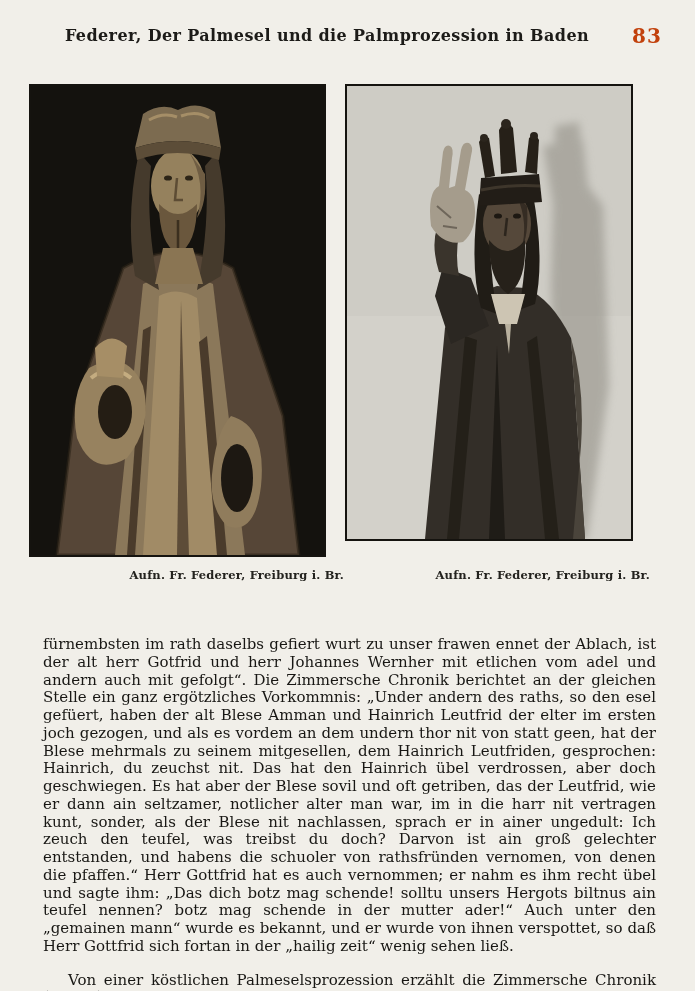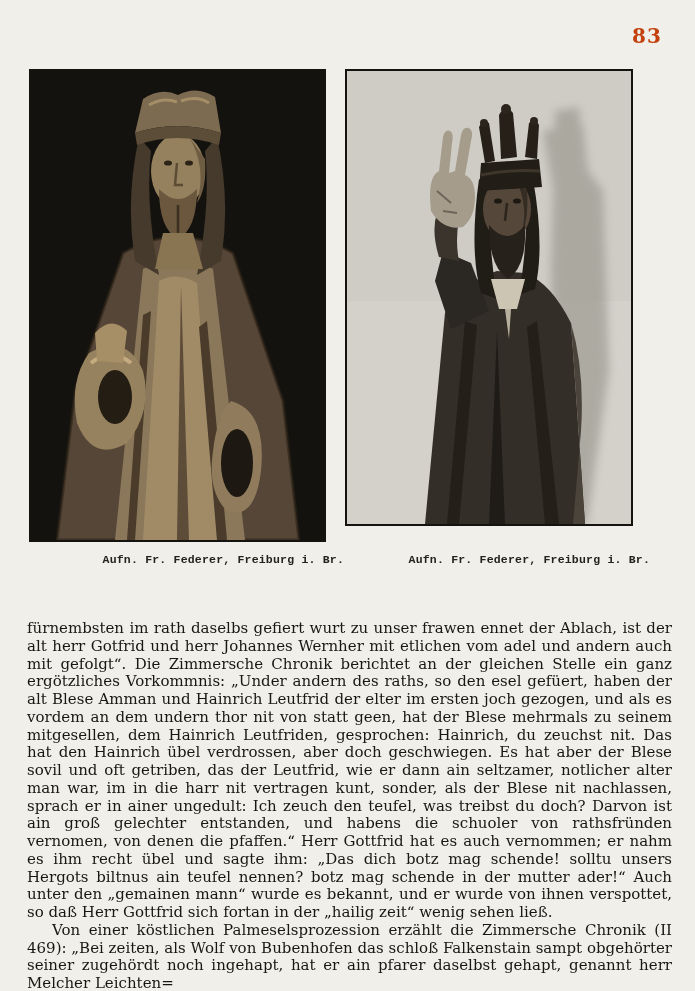--- a/index.html
+++ b/index.html
@@ -9,49 +9,50 @@
     font-family:"DejaVu Serif","Liberation Serif",serif;color:#1a1916;
   }
   .running-head{
     position:absolute;top:26px;left:27px;width:600px;text-align:center;
     font-size:16px;font-weight:bold;letter-spacing:.4px;color:#1c1b18;
   }
   .page-number{
     position:absolute;top:24px;left:632px;font-size:20px;color:#c2410c;
     letter-spacing:1px;font-weight:bold;
   }
-  .figure-col{position:absolute;top:69px;font-family:Liberation Mono, monospace;}
+  .figure-col{position:absolute;top:84px;}
   .figure-col.left{left:28px;width:320px;}
   .figure-col.right{left:345px;width:333px;}
   .photo-frame{border:2px solid #15130f;line-height:0;}
   .figure-col.left .photo-frame{width:293px;height:469px;margin-left:1px;}
   .figure-col.right .photo-frame{width:284px;height:453px;}
   .photo-frame svg{display:block;}
   .credit{
     font-size:11.5px;font-weight:bold;text-align:right;color:#23221e;
     letter-spacing:.2px;
   }
   .figure-col.left .credit{margin-top:11px;padding-right:4px;}
   .figure-col.right .credit{margin-top:27px;padding-right:28px;}
   .caption{
     margin-top:5px;font-size:11.5px;font-weight:bold;line-height:13.6px;
     text-align:justify;color:#1e1d19;
   }
   .body-text{
     position:absolute;top:620px;left:27px;width:645px;
     font-size:15px;line-height:17.75px;text-align:justify;color:#181714;
   }
-  .body-text p{margin:0;}
+  .body-text p{margin:16px;}
   .body-text p.indented{text-indent:25px;}
 </style>
 </head>
 <body>
 
 <div class="page">
 
+  <div class="running-head">Federer, Der Palmesel und die Palmprozession in Baden</div>
   <div class="page-number">83</div>
 
   <div class="figure-col left">
     <div class="photo-frame">
       <svg width="293" height="469" viewBox="0 0 293 469">
         <rect x="0" y="0" width="293" height="469" fill="#12100c"></rect>
         <rect x="0" y="0" width="293" height="469" fill="#1b1813" opacity=".35"></rect>
 
         <path d="M92,182 Q146,150 202,182 L252,330 L268,469 L26,469 L44,320 Z" fill="#564637"></path>
         <path d="M92,182 Q146,150 202,182 L252,330 L268,469 L26,469 L44,320 Z" fill="none" stroke="#2c2318" stroke-width="3" opacity=".6"></path>

